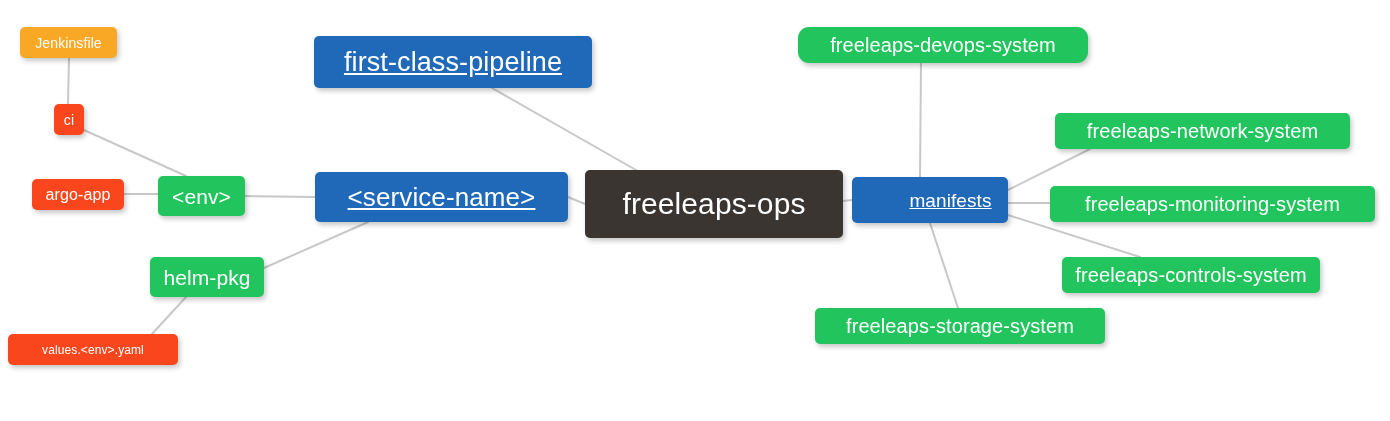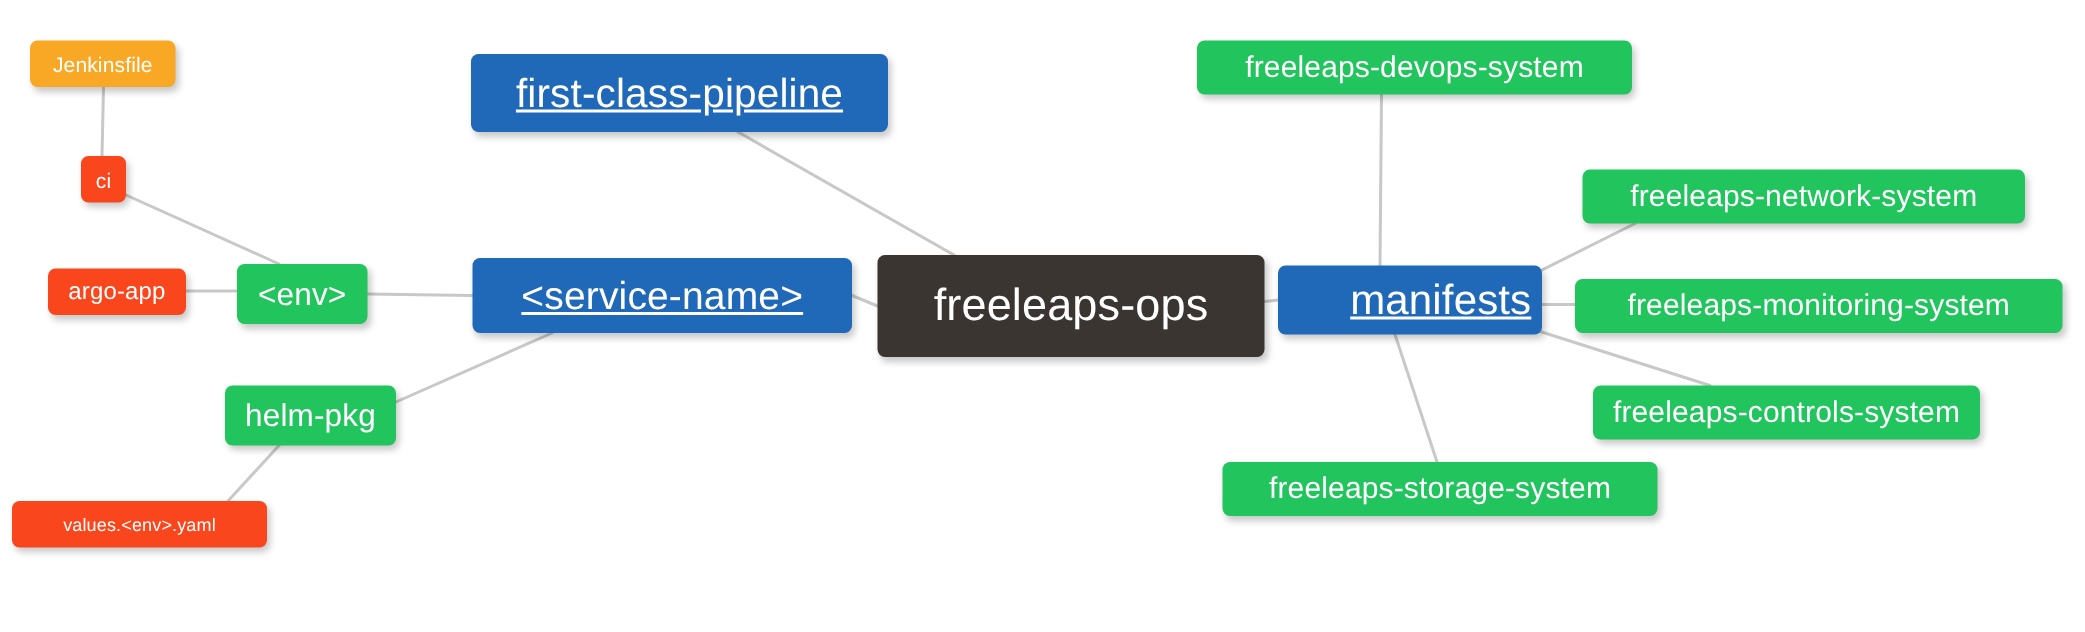--- a/index.html
+++ b/index.html
@@ -79,42 +79,42 @@
   <div id="node-layer">
       <div class="node node-root" style="left: 585px; top: 170px; width: 258px; height: 68px; font-size: 30px;">
         <span>freeleaps-ops</span>
       </div>
       <div class="node node-blue" style="left: 314px; top: 36px; width: 278px; height: 52px; font-size: 27px;">
         <span>first-class-pipeline</span>
       </div>
       <div class="node node-blue" style="left: 315px; top: 172px; width: 253px; height: 50px; font-size: 26px;">
         <span>&lt;service-name&gt;</span>
       </div>
-      <div class="node node-blue" style="left: 852px; top: 177px; width: 176px; height: 46px; font-size: 28px; padding-left: 41px;">
+      <div class="node node-blue" style="left: 852px; top: 177px; width: 156px; height: 46px; font-size: 19px; padding-left: 41px;">
         <span>manifests</span>
       </div>
       <div class="node node-green" style="left: 158px; top: 176px; width: 87px; height: 40px; font-size: 21px;">
         <span>&lt;env&gt;</span>
       </div>
       <div class="node node-green" style="left: 150px; top: 257px; width: 114px; height: 40px; font-size: 21px;">
         <span>helm-pkg</span>
       </div>
       <div class="node node-orange" style="left: 20px; top: 27px; width: 97px; height: 31px; font-size: 14px;">
         <span>Jenkinsfile</span>
       </div>
       <div class="node node-red" style="left: 54px; top: 104px; width: 30px; height: 31px; font-size: 14px; align-items: center;">
         <span>ci</span>
       </div>
       <div class="node node-red" style="left: 32px; top: 179px; width: 92px; height: 31px; font-size: 16px;">
         <span>argo-app</span>
       </div>
       <div class="node node-red" style="left: 8px; top: 334px; width: 170px; height: 31px; font-size: 12px;">
         <span>values.&lt;env&gt;.yaml</span>
       </div>
-      <div class="node node-green" style="left: 798px; top: 27px; width: 290px; height: 36px; font-size: 20px;">
+      <div class="node node-green" style="left: 798px; top: 27px; width: 290px; height: 36px; font-size: 20px; border-radius: 11px;">
         <span>freeleaps-devops-system</span>
       </div>
       <div class="node node-green" style="left: 1055px; top: 113px; width: 295px; height: 36px; font-size: 20px; align-items: center;">
         <span>freeleaps-network-system</span>
       </div>
       <div class="node node-green" style="left: 1050px; top: 186px; width: 325px; height: 36px; font-size: 20px;">
         <span>freeleaps-monitoring-system</span>
       </div>
       <div class="node node-green" style="left: 1062px; top: 257px; width: 258px; height: 36px; font-size: 20px;">
         <span>freeleaps-controls-system</span>

